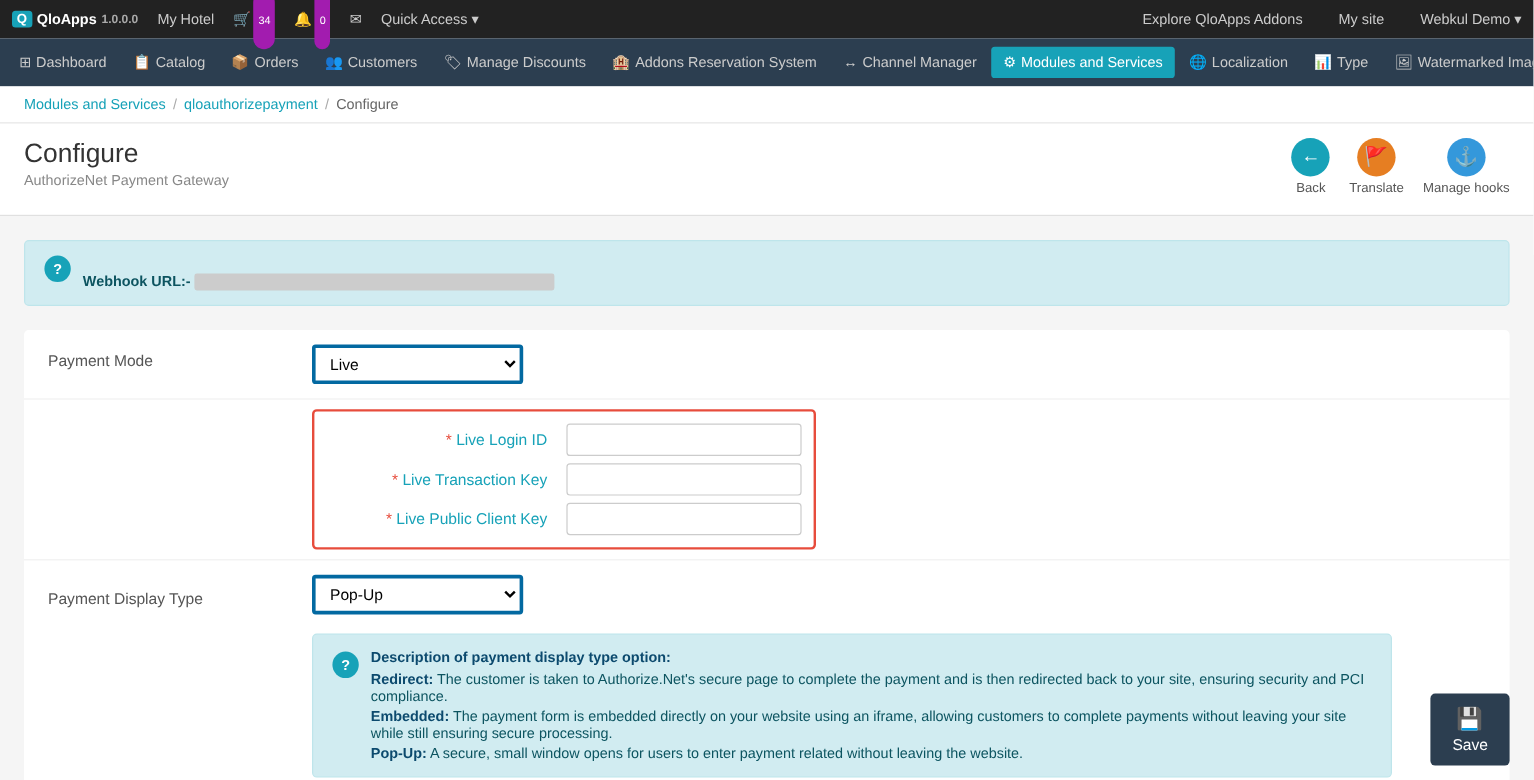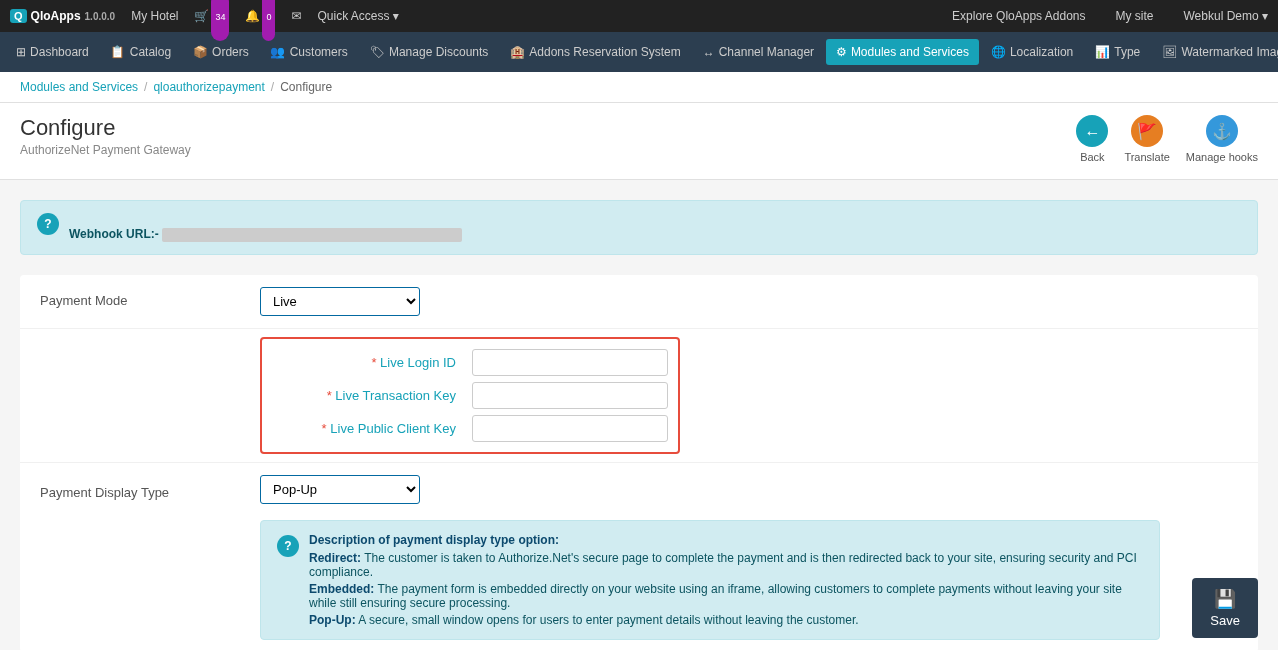--- a/index.html
+++ b/index.html
@@ -182,23 +182,23 @@
       width: 220px;
       min-width: 220px;
       text-align: left;
       padding-right: 20px;
       padding-top: 6px;
       font-size: 13px;
       color: #555;
     }
     .form-control-wrapper { flex: 1; }
     .form-select {
-      width: 160px;
+      width: 176px;
       padding: 5px 8px;
-      border: 1px solid #0369a1;
+      border: 3px solid #0369a1;
       border-radius: 3px;
       font-size: 13px;
       background: #fff;
       cursor: pointer;
     }
     .form-input {
       width: 410px;
       padding: 5px 8px;
       border: 1px solid #ccc;
       border-radius: 3px;
@@ -400,21 +400,21 @@
             <div style="margin-bottom: 3px;">
               <b>Redirect:</b>
               <span> The customer is taken to Authorize.Net's secure page to complete the payment and is then redirected back to your site, ensuring security and PCI compliance.</span>
             </div>
             <div style="margin-bottom: 3px;">
               <b>Embedded:</b>
               <span> The payment form is embedded directly on your website using an iframe, allowing customers to complete payments without leaving your site while still ensuring secure processing.</span>
             </div>
             <div>
               <b>Pop-Up:</b>
-              <span> A secure, small window opens for users to enter payment details without leaving the customer.</span>
+              <span> A secure, small window opens for users to enter payment related without leaving the website.</span>
             </div>
           </div>
         </div>
       </div>
     </div>
 
   </div>
 
 </div>
 

